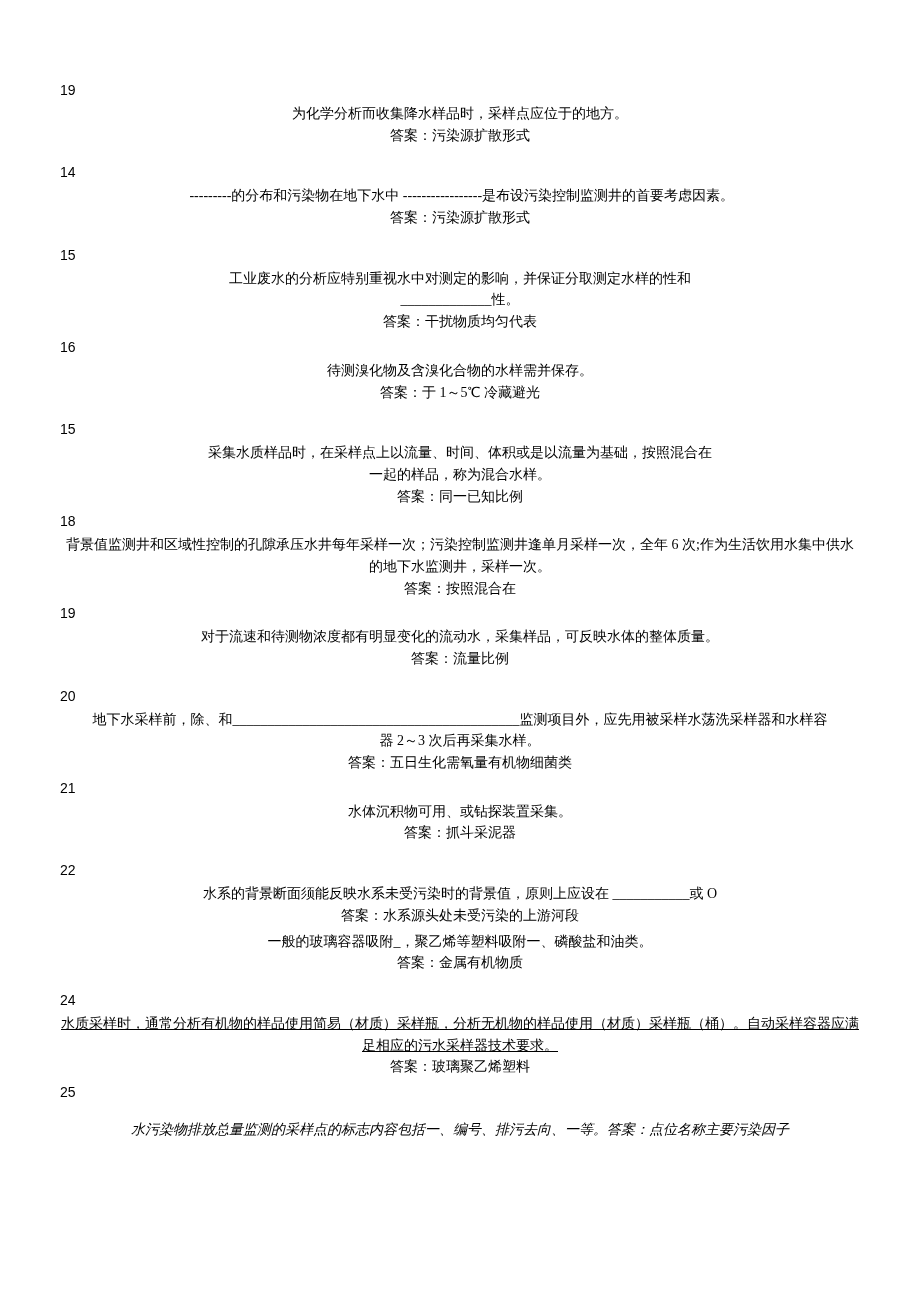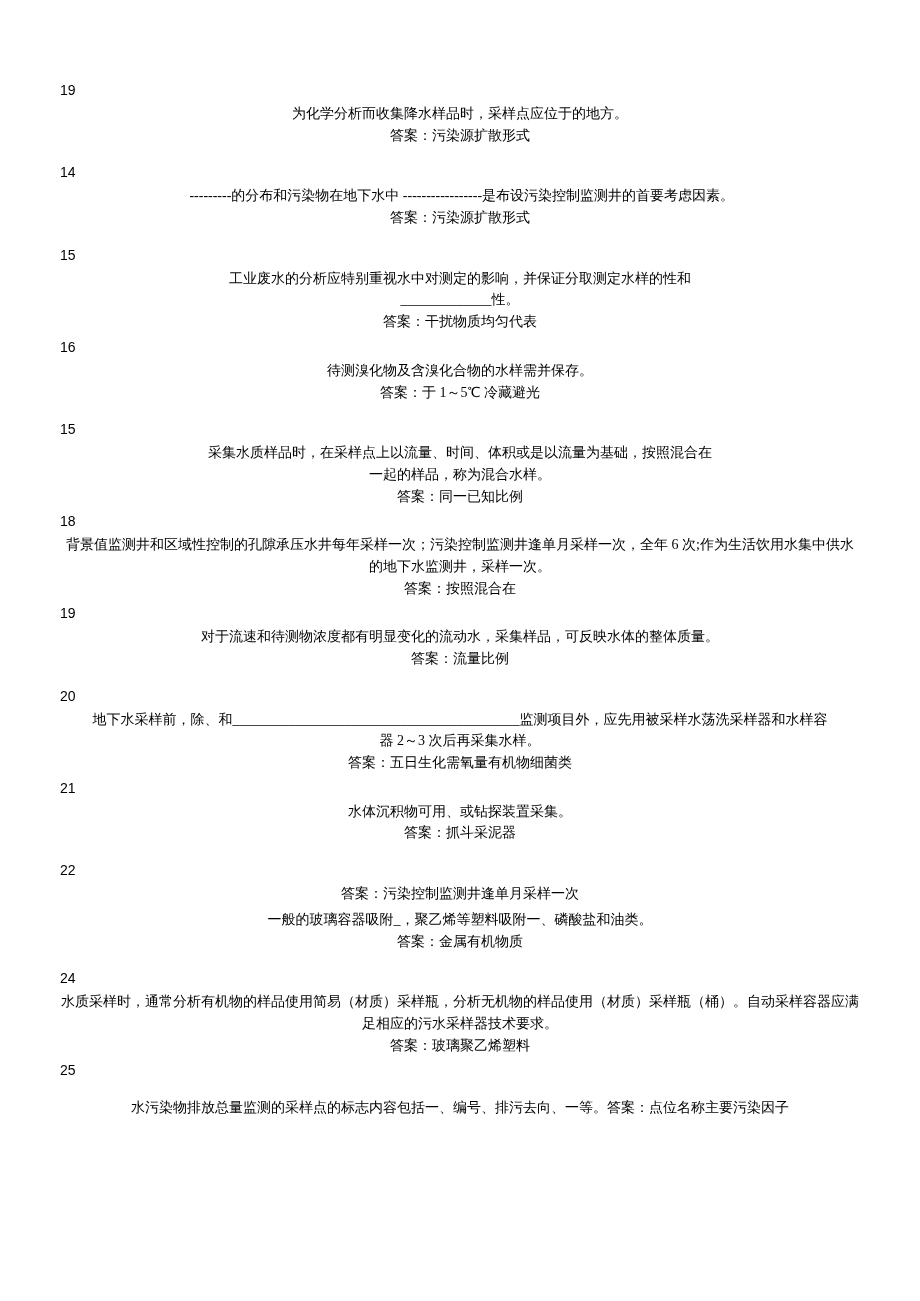--- a/index.html
+++ b/index.html
@@ -78,29 +78,30 @@
 器 2～3 次后再采集水样。</div>
       <div class="a">答案：五日生化需氧量有机物细菌类</div>
     </div>
     <div class="item">
       <div class="num">21</div>
       <div class="q" style="white-space: pre-wrap;">水体沉积物可用、或钻探装置采集。</div>
       <div class="a">答案：抓斗采泥器</div>
     </div>
     <div class="item tight">
       <div class="num">22</div>
-      <div class="a">答案：污染控制监测井逢单月采样一次</div>
+      <div class="q" style="white-space: pre-wrap;">水系的背景断面须能反映水系未受污染时的背景值，原则上应设在 ___________或 O</div>
+      <div class="a">答案：水系源头处未受污染的上游河段</div>
     </div>
     <div class="item">
       <div class="q" style="white-space: pre-wrap;">一般的玻璃容器吸附_，聚乙烯等塑料吸附一、磷酸盐和油类。</div>
       <div class="a">答案：金属有机物质</div>
     </div>
     <div class="item tight">
       <div class="num">24</div>
-      <div class="q" style="white-space: pre-wrap;">水质采样时，通常分析有机物的样品使用简易（材质）采样瓶，分析无机物的样品使用（材质）采样瓶（桶）。自动采样容器应满足相应的污水采样器技术要求。</div>
+      <div class="q" style="white-space: pre-wrap; text-decoration: underline;">水质采样时，通常分析有机物的样品使用简易（材质）采样瓶，分析无机物的样品使用（材质）采样瓶（桶）。自动采样容器应满足相应的污水采样器技术要求。</div>
       <div class="a">答案：玻璃聚乙烯塑料</div>
     </div>
     <div class="item">
       <div class="num">25</div>
       <div style="height: 14px;"></div>
-      <div class="q" style="white-space: pre-wrap;">水污染物排放总量监测的采样点的标志内容包括一、编号、排污去向、一等。答案：点位名称主要污染因子</div>
+      <div class="q" style="white-space: pre-wrap; font-style: italic;">水污染物排放总量监测的采样点的标志内容包括一、编号、排污去向、一等。答案：点位名称主要污染因子</div>
     </div>
   </div>
 
 </body></html>

